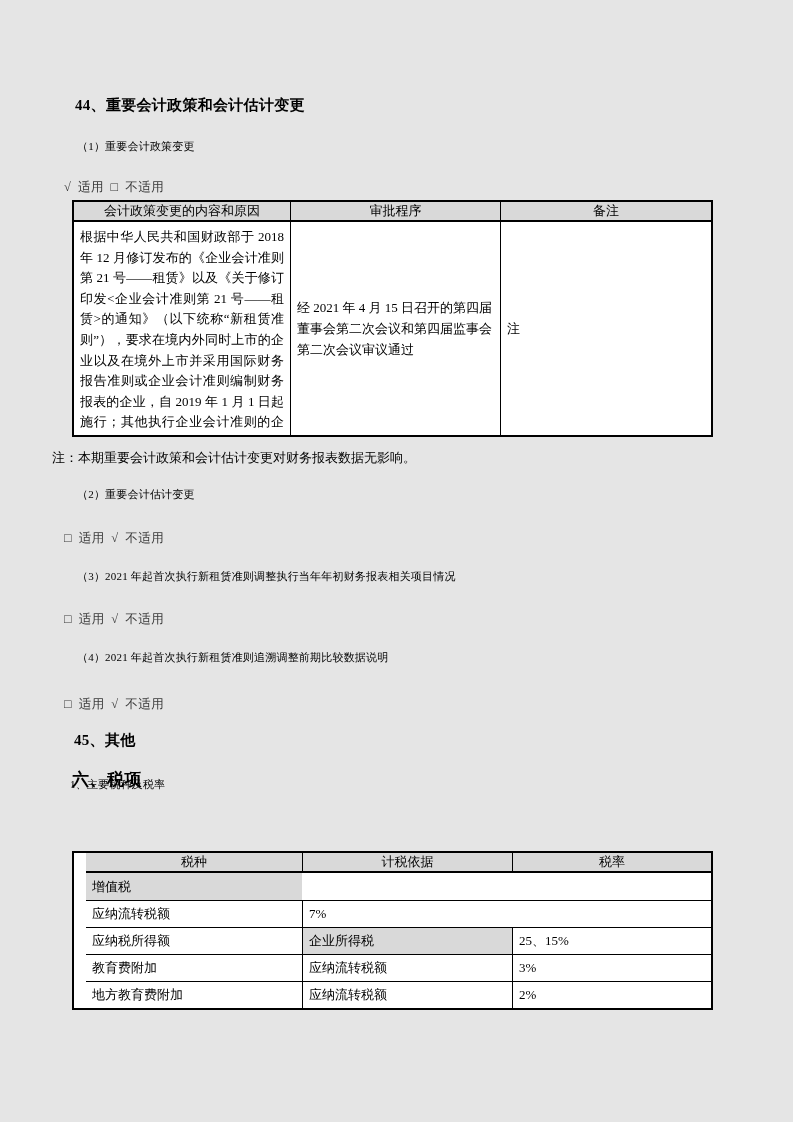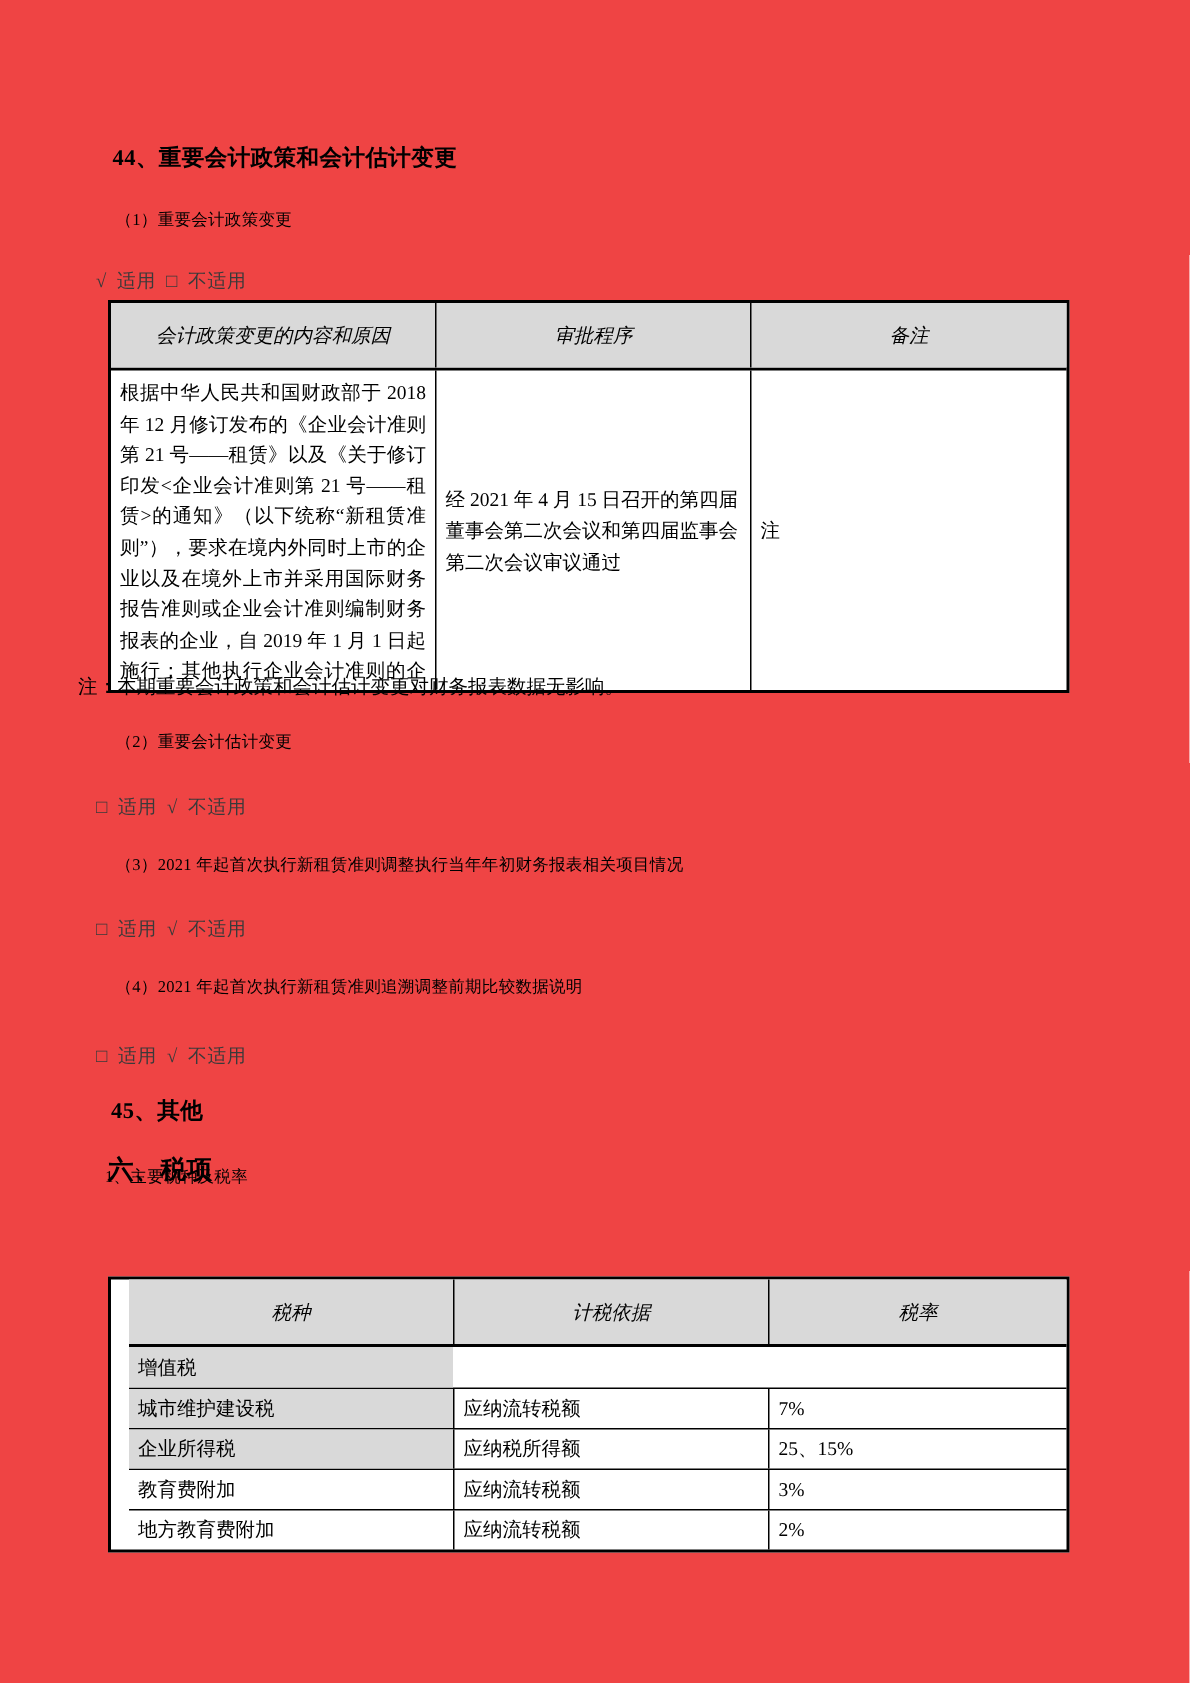--- a/index.html
+++ b/index.html
@@ -5,21 +5,21 @@
   * { margin: 0; padding: 0; box-sizing: border-box; }
   html, body { background: #ffffff; }
   body {
     font-family: "Liberation Serif", "DejaVu Serif", serif;
     color: var(--text, #000000);
   }
   .page {
     position: relative;
     width: 793px;
     height: 1122px;
-    background: #ef4444;
+    background: #e5e5e5;
     overflow: hidden;
   }
   .abs { position: absolute; }
 
   .h-num {
     font-weight: bold;
     font-size: 15px;
     letter-spacing: 0.3px;
     white-space: nowrap;
   }
@@ -57,23 +57,22 @@
     display: grid;
     grid-template-columns: 216px 210px 1fr;
   }
   .cell {
     font-size: 13px;
     border-left: 1px solid var(--table-border, #000000);
     overflow: hidden;
   }
   .cell:first-child { border-left: none; }
   .th-row {
-    height: 45px;
+    height: 20px;
     border-bottom: 2px solid var(--table-border, #000000);
-    font-style: italic;
   }
   .th-row .cell {
     background: var(--table-header-bg, #d9d9d9);
     display: flex;
     align-items: center;
     justify-content: center;
   }
 
   
   .policy-body { height: 213px; }
@@ -150,28 +149,27 @@
       <div class="cell">税种</div>
       <div class="cell">计税依据</div>
       <div class="cell">税率</div>
     </div>
 
     <div class="t-row tax-row">
       <div class="cell shaded">增值税</div>
     </div>
 
     <div class="t-row tax-row">
-      <div class="cell shaded">城市维护建设税</div>
       <div class="cell">应纳流转税额</div>
       <div class="cell">7%</div>
     </div>
 
     <div class="t-row tax-row">
+      <div class="cell">应纳税所得额</div>
       <div class="cell shaded">企业所得税</div>
-      <div class="cell">应纳税所得额</div>
       <div class="cell">25、15%</div>
     </div>
 
     <div class="t-row tax-row">
       <div class="cell">教育费附加</div>
       <div class="cell">应纳流转税额</div>
       <div class="cell">3%</div>
     </div>
 
     <div class="t-row tax-row">

